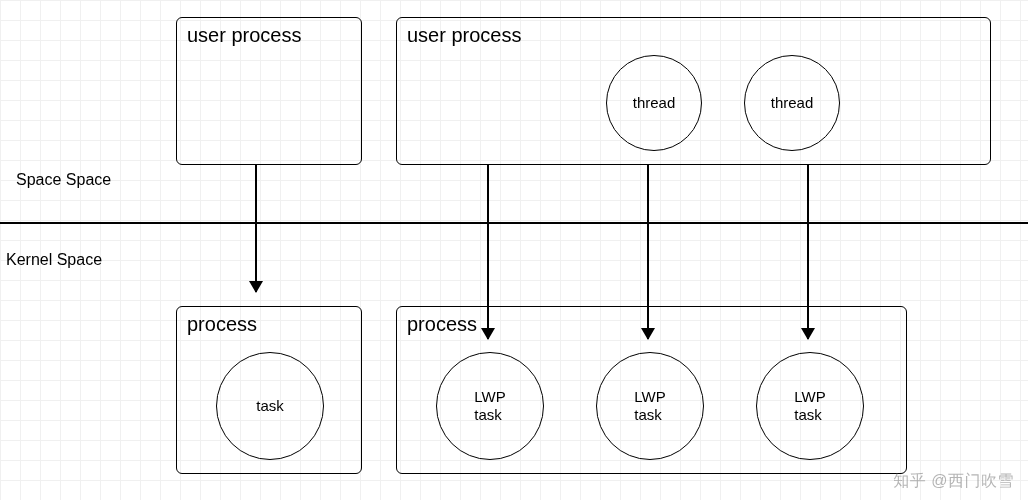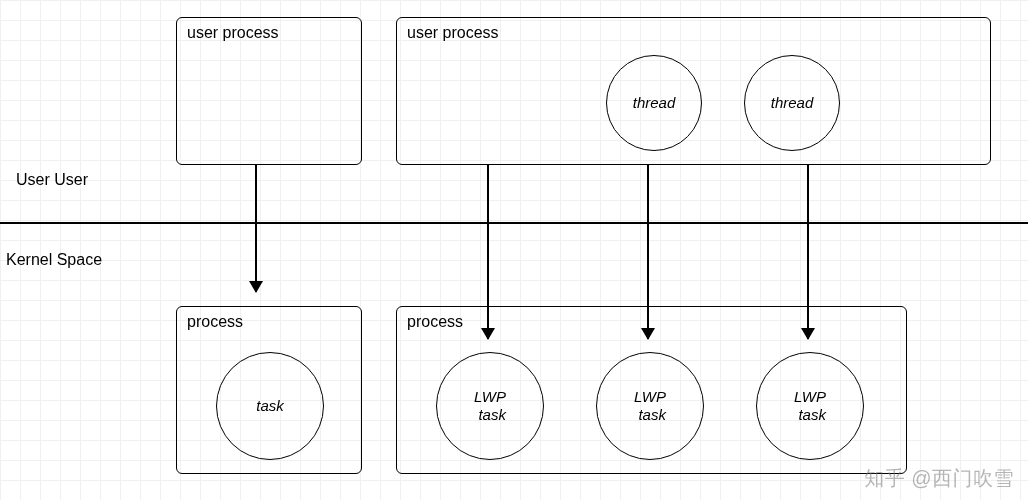--- a/index.html
+++ b/index.html
@@ -23,35 +23,34 @@
     .box {
       position: absolute;
       border: 1.5px solid #000;
       border-radius: 6px;
       background: transparent;
     }
     .box-label {
       position: absolute;
       top: 6px;
       left: 10px;
-      font-size: 16px;
+      font-size: 20px;
       color: #000;
     }
     .circle {
       position: absolute;
       border: 1.5px solid #000;
       border-radius: 50%;
       display: flex;
       align-items: center;
       justify-content: center;
-      text-align: right;
+      text-align: left;
       font-size: 15px;
       line-height: 1.2;
       background: transparent;
-      font-style: italic;
     }
     .divider {
       position: absolute;
       left: 0;
       width: 1028px;
       height: 0;
       border-top: 2px solid #000;
     }
     .arrow {
       position: absolute;
@@ -67,30 +66,30 @@
       width: 0;
       height: 0;
       border-left: 7px solid transparent;
       border-right: 7px solid transparent;
       border-top: 12px solid #000;
     }
     .watermark {
       position: absolute;
       right: 14px;
       bottom: 8px;
-      font-size: 20px;
+      font-size: 16px;
       color: rgba(120,120,120,0.55);
       font-family: "Microsoft YaHei", sans-serif;
       letter-spacing: 0.5px;
     }
   </style>
 </head>
 <body>
 
-<div class="label" style="top:171px; left:16px;">User  User</div>
+<div class="label" style="top:171px; left:16px;">Space  Space</div>
 <div class="label" style="top:251px; left:6px;">Kernel Space</div>
 
 <div class="divider" style="top:222px;"></div>
 
 <div class="box" style="top:17px; left:176px; width:186px; height:148px;">
   <div class="box-label">user process</div>
 </div>
 
 <div class="box" style="top:17px; left:396px; width:595px; height:148px;">
   <div class="box-label">user process</div>

